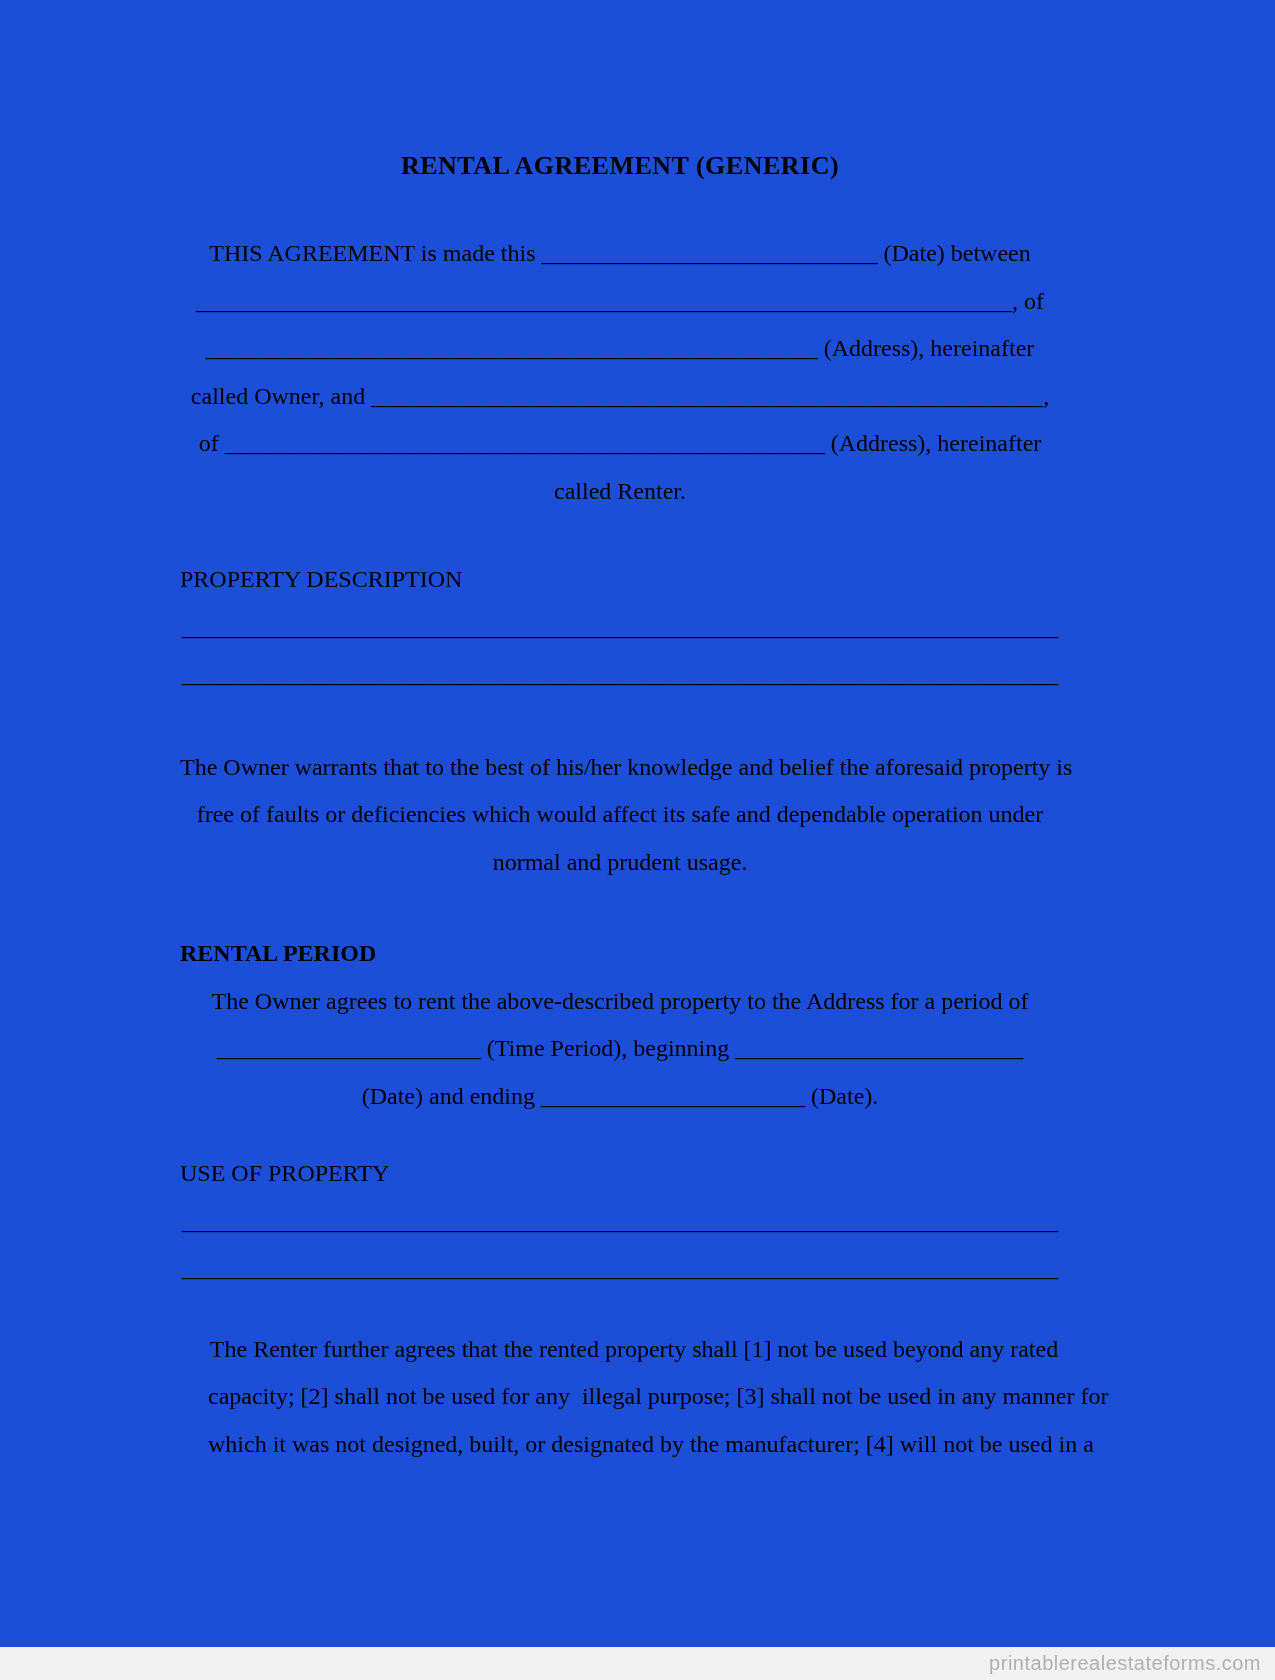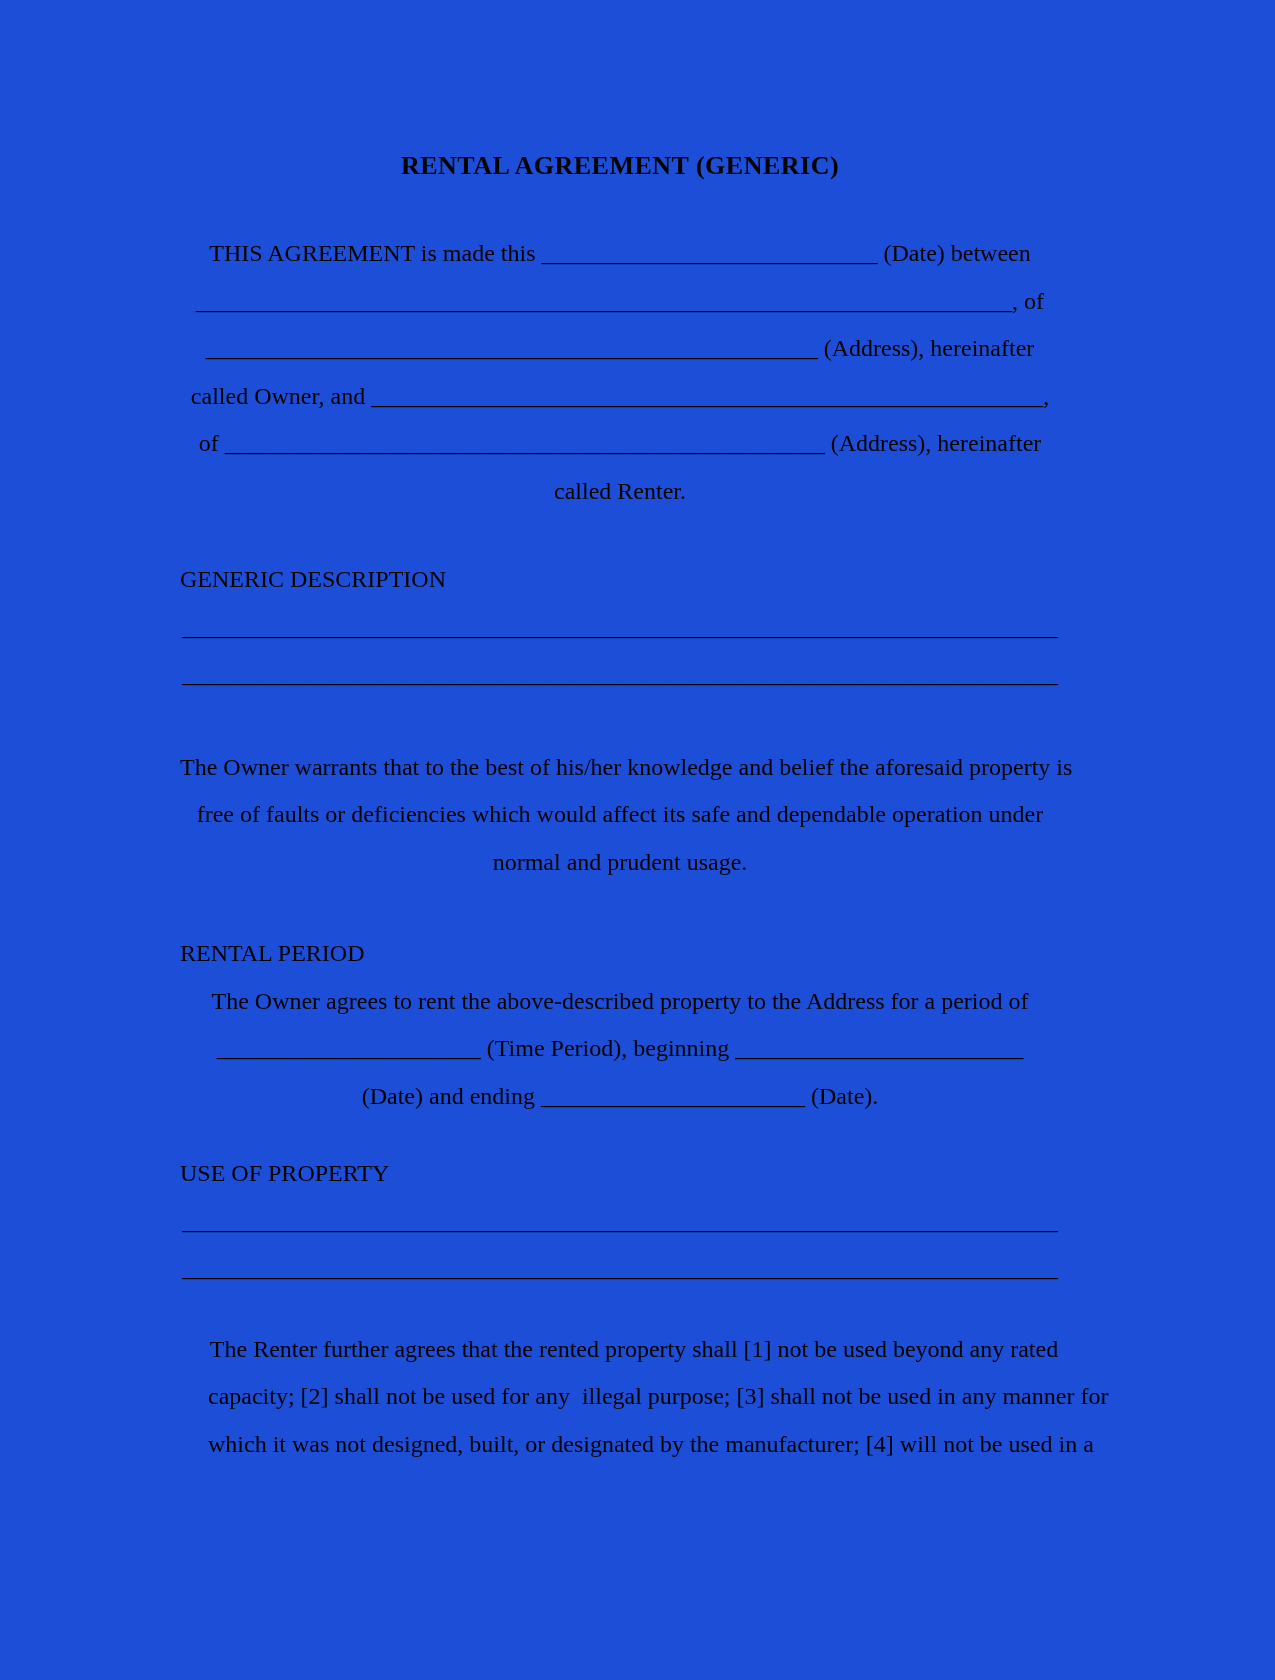--- a/index.html
+++ b/index.html
@@ -31,21 +31,21 @@
   .line, .heading {
     font-size: 24px;
     line-height: 47.5px;
     white-space: pre;
   }
   .para { margin: 0; text-align: center; }
   .m-opening   { margin-top: 41px; }
   .m-pd-head   { margin-top: 41px; }
   .m-pd-blanks { margin-top: 0; }
   .m-warranty  { margin-top: 45px; }
-  .m-rp-head   { margin-top: 44px; }
+  .m-rp-head   { margin-top: 44px; font-weight: bold; }
   .m-rp-para   { margin-top: 0; }
   .m-use-head  { margin-top: 30px; }
   .m-use-blanks{ margin-top: 0; }
   .m-final     { margin-top: 33px; margin-left: 28px; }
   .footer-bar {
     position: absolute;
     left: 0;
     bottom: 0;
     width: 100%;
     height: 33px;
@@ -70,21 +70,21 @@
 
     <div class="para m-opening">
       <div class="line">THIS AGREEMENT is made this ____________________________ (Date) between</div>
       <div class="line">____________________________________________________________________, of</div>
       <div class="line">___________________________________________________ (Address), hereinafter</div>
       <div class="line">called Owner, and ________________________________________________________,</div>
       <div class="line">of __________________________________________________ (Address), hereinafter</div>
       <div class="line">called Renter.</div>
     </div>
 
-    <div class="heading m-pd-head">GENERIC DESCRIPTION</div>
+    <div class="heading m-pd-head">PROPERTY DESCRIPTION</div>
 
     <div class="para m-pd-blanks">
       <div class="line">_________________________________________________________________________</div>
       <div class="line">_________________________________________________________________________</div>
     </div>
 
     <div class="para m-warranty">
       <div class="line">The Owner warrants that to the best of his/her knowledge and belief the aforesaid property is</div>
       <div class="line">free of faults or deficiencies which would affect its safe and dependable operation under</div>
       <div class="line">normal and prudent usage.</div>
@@ -106,13 +106,16 @@
     </div>
 
     <div class="para m-final">
       <div class="line">The Renter further agrees that the rented property shall [1] not be used beyond any rated</div>
       <div class="line">capacity; [2] shall not be used for any  illegal purpose; [3] shall not be used in any manner for</div>
       <div class="line">which it was not designed, built, or designated by the manufacturer; [4] will not be used in a</div>
     </div>
 
   </div>
 
+  <div class="footer-bar">
+    <span>printablerealestateforms.com</span>
+  </div>
 </div>
 
 </body></html>

